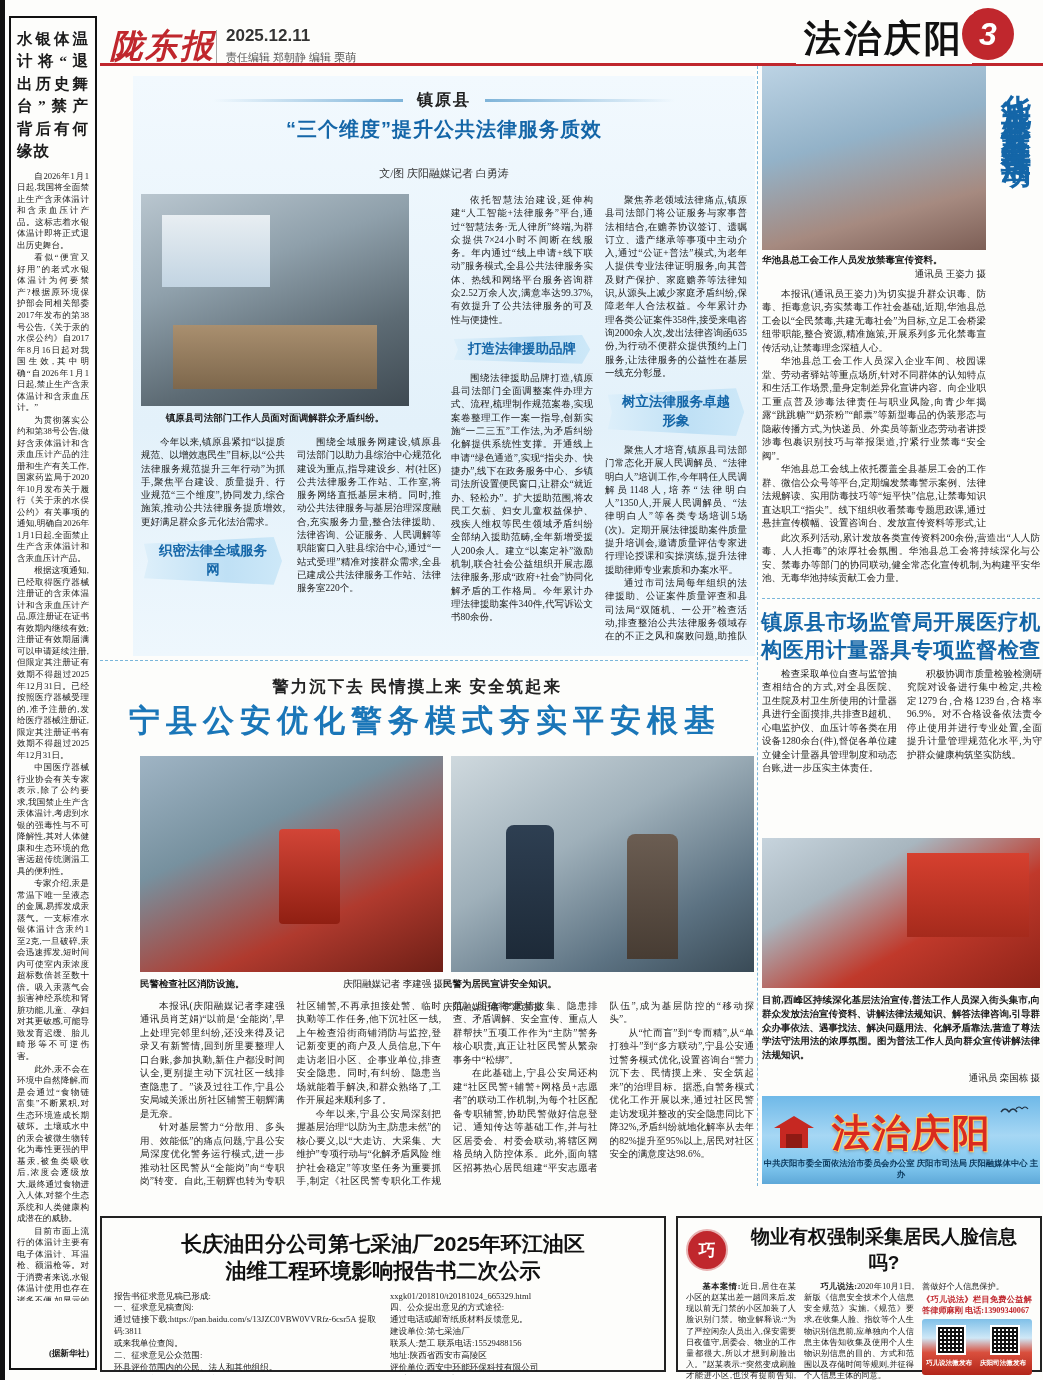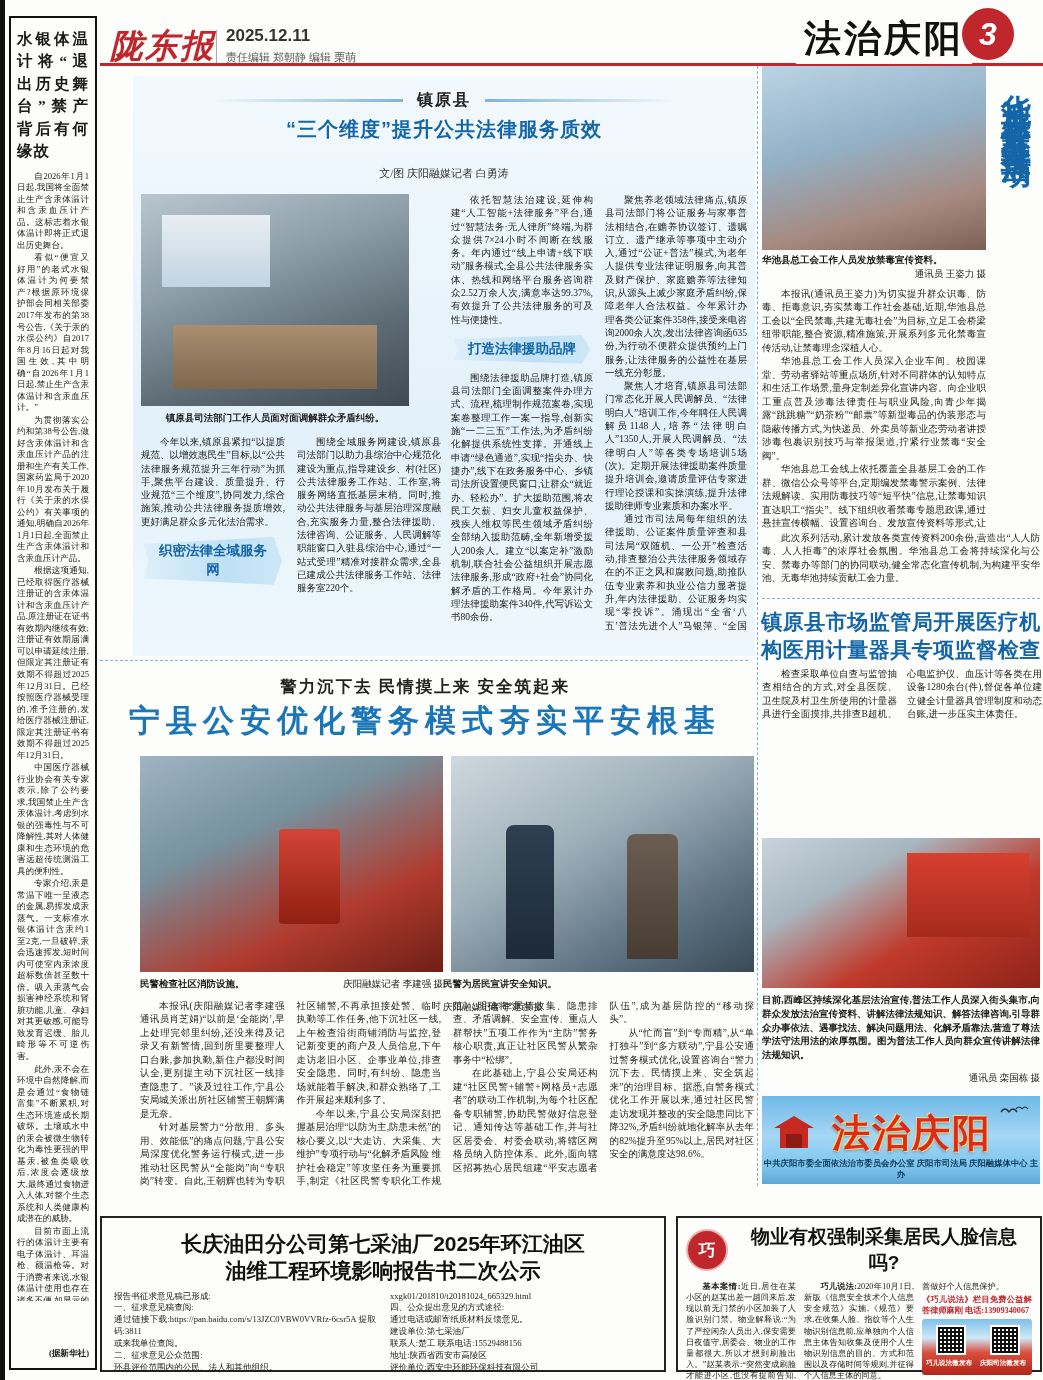--- a/index.html
+++ b/index.html
@@ -70,21 +70,21 @@
   #xifeng-photo .banner{position:absolute;right:4%;top:10%;width:44%;height:56%;background:linear-gradient(180deg,#d6402f,#a52a1c);}
   #xifeng-caption{left:762px;top:994px;width:278px;height:78px;overflow:hidden;font-size:9.5px;font-weight:bold;line-height:1.45;text-align:justify;}
   #xifeng-credit{left:762px;top:1072px;width:278px;font-size:9.5px;text-align:right;}
   #fazhi-banner{left:762px;top:1096px;width:278px;height:88px;overflow:hidden;
       background:linear-gradient(180deg,#6fb9e8 0%,#a6d7f4 45%,#7ec6ee 80%,#5ea8d8 100%);}
   #fazhi-banner .ttl{position:absolute;left:70px;top:12px;font-size:38px;font-weight:900;color:#d92b1f;
       font-family:"Liberation Sans",sans-serif;letter-spacing:2px;text-shadow:1px 1px 0 #ffd76e,-1px -1px 0 #ffd76e,0 2px 3px rgba(0,0,0,.25);}
   #fazhi-banner .org{position:absolute;left:0;bottom:4px;width:100%;text-align:center;font-size:8.4px;color:#0c3a5e;font-weight:bold;}
   
   #dash-2{left:100px;top:660px;width:648px;}
-  #ning-kicker{left:100px;top:676px;width:650px;text-align:center;font-size:16.5px;font-weight:bold;letter-spacing:2px;color:#222;}
+  #ning-kicker{left:92px;top:676px;width:650px;text-align:center;font-size:16.5px;font-weight:bold;letter-spacing:2px;color:#222;}
   #ning-headline{left:100px;top:700px;width:650px;text-align:center;font-family:"Liberation Sans",sans-serif;
       font-size:31px;font-weight:900;color:#1a76b8;letter-spacing:6px;}
   #ning-photo-1{left:140px;top:756px;width:303px;height:216px;
       background:linear-gradient(155deg,#9fb4c4 0%,#77919f 35%,#b03a2e 70%,#6e1f16 100%);}
   #ning-photo-1 .ext{position:absolute;left:46%;top:34%;width:20%;height:44%;background:linear-gradient(180deg,#d24537,#901f12);border-radius:4px;}
   #ning-photo-2{left:451px;top:756px;width:303px;height:216px;
       background:linear-gradient(150deg,#cfd9de 0%,#9fb0ba 40%,#5c7282 75%,#394a56 100%);}
   #ning-photo-2 .fig{position:absolute;left:18%;bottom:6%;width:16%;height:62%;background:linear-gradient(180deg,#2e3f52,#1d2a38);border-radius:8px 8px 0 0;}
   #ning-photo-2 .fig2{position:absolute;left:58%;bottom:6%;width:17%;height:58%;background:linear-gradient(180deg,#6b5d52,#473c33);border-radius:8px 8px 0 0;}
   .ning-cap{top:978px;width:303px;display:flex;justify-content:space-between;gap:10px;font-size:9.5px;}
@@ -165,20 +165,21 @@
   <div class="abs" id="main-left-text">
     <p>今年以来,镇原县紧扣“以提质规范、以增效惠民生”目标,以“公共法律服务规范提升三年行动”为抓手,聚焦平台建设、质量提升、行业规范“三个维度”,协同发力,综合施策,推动公共法律服务提质增效,更好满足群众多元化法治需求。</p>
     <span class="subhead">织密法律全域服务网</span>
     <p>围绕全域服务网建设,镇原县司法部门以助力县综治中心规范化建设为重点,指导建设乡、村(社区)公共法律服务工作站、工作室,将服务网络直抵基层末梢。同时,推动公共法律服务与基层治理深度融合,充实服务力量,整合法律援助、法律咨询、公证服务、人民调解等职能窗口入驻县综治中心,通过“一站式受理”精准对接群众需求,全县已建成公共法律服务工作站、法律服务室220个。</p>
   </div>
   <div class="abs" id="main-right-text">
     <p>依托智慧法治建设,延伸构建“人工智能+法律服务”平台,通过“智慧法务·无人律所”终端,为群众提供7×24小时不间断在线服务。年内通过“线上申请+线下联动”服务模式,全县公共法律服务实体、热线和网络平台服务咨询群众2.52万余人次,满意率达99.37%,有效提升了公共法律服务的可及性与便捷性。</p>
     <span class="subhead">打造法律援助品牌</span>
     <p>围绕法律援助品牌打造,镇原县司法部门全面调整案件办理方式、流程,梳理制作规范案卷,实现案卷整理工作一案一指导,创新实施“一二三五”工作法,为矛盾纠纷化解提供系统性支撑。开通线上申请“绿色通道”,实现“指尖办、快捷办”,线下在政务服务中心、乡镇司法所设置便民窗口,让群众“就近办、轻松办”。扩大援助范围,将农民工欠薪、妇女儿童权益保护、残疾人维权等民生领域矛盾纠纷全部纳入援助范畴,全年新增受援人200余人。建立“以案定补”激励机制,联合社会公益组织开展志愿法律服务,形成“政府+社会”协同化解矛盾的工作格局。今年累计办理法律援助案件340件,代写诉讼文书80余份。</p>
     <p>聚焦养老领域法律痛点,镇原县司法部门将公证服务与家事普法相结合,在赡养协议签订、遗嘱订立、遗产继承等事项中主动介入,通过“公证+普法”模式,为老年人提供专业法律证明服务,向其普及财产保护、家庭赡养等法律知识,从源头上减少家庭矛盾纠纷,保障老年人合法权益。今年累计办理各类公证案件358件,接受来电咨询2000余人次,发出法律咨询函635份,为行动不便群众提供预约上门服务,让法律服务的公益性在基层一线充分彰显。</p>
+    <span class="subhead">树立法律服务卓越形象</span>
     <p>聚焦人才培育,镇原县司法部门常态化开展人民调解员、“法律明白人”培训工作,今年聘任人民调解员1148人,培养“法律明白人”1350人,开展人民调解员、“法律明白人”等各类专场培训5场(次)。定期开展法律援助案件质量提升培训会,邀请质量评估专家进行理论授课和实操演练,提升法律援助律师专业素质和办案水平。</p>
     <p>通过市司法局每年组织的法律援助、公证案件质量评查和县司法局“双随机、一公开”检查活动,排查整治公共法律服务领域存在的不正之风和腐败问题,助推队伍专业素养和执业公信力显著提升,年内法律援助、公证服务均实现“零投诉”。涌现出“全省‘八五’普法先进个人”马银萍、“全国法律援助先进集体”等优秀人才和集体,为推动全县公共法律服务纵深发展提供坚实保障。</p>
   </div>
 </div>
 
 <div class="abs" id="v-sep"></div>
 
 <div class="abs" id="huachi-photo"></div>
 <div class="abs" id="huachi-caption">华池县总工会工作人员发放禁毒宣传资料。</div>
 <div class="abs" id="huachi-credit">通讯员 王姿力 摄</div>
@@ -189,20 +190,21 @@
   <p>华池县总工会线上依托覆盖全县基层工会的工作群、微信公众号等平台,定期编发禁毒警示案例、法律法规解读、实用防毒技巧等“短平快”信息,让禁毒知识直达职工“指尖”。线下组织收看禁毒专题思政课,通过悬挂宣传横幅、设置咨询台、发放宣传资料等形式,让禁毒知识“看得见、摸得着”,切实提升宣传感染力。</p>
 </div>
 <div class="abs" id="huachi-tail">
   <p>此次系列活动,累计发放各类宣传资料200余份,营造出“人人防毒、人人拒毒”的浓厚社会氛围。华池县总工会将持续深化与公安、禁毒办等部门的协同联动,健全常态化宣传机制,为构建平安华池、无毒华池持续贡献工会力量。</p>
 </div>
 <div class="abs h-dash" id="dash-1"></div>
 
 <div class="abs" id="market-headline">镇原县市场监管局开展医疗机构医用计量器具专项监督检查</div>
 <div class="abs" id="market-body">
   <p>检查采取单位自查与监管抽查相结合的方式,对全县医院、卫生院及村卫生所使用的计量器具进行全面摸排,共排查B超机、心电监护仪、血压计等各类在用设备1280余台(件),督促各单位建立健全计量器具管理制度和动态台账,进一步压实主体责任。</p>
+  <p>积极协调市质量检验检测研究院对设备进行集中检定,共检定1279台,合格1239台,合格率96.9%。对不合格设备依法责令停止使用并进行专业处置,全面提升计量管理规范化水平,为守护群众健康构筑坚实防线。</p>
 </div>
 
 <div class="abs" id="xifeng-photo">
   <span class="banner"></span>
 </div>
 <div class="abs" id="xifeng-caption">目前,西峰区持续深化基层法治宣传,普法工作人员深入街头集市,向群众发放法治宣传资料、讲解法律法规知识、解答法律咨询,引导群众办事依法、遇事找法、解决问题用法、化解矛盾靠法,营造了尊法学法守法用法的浓厚氛围。图为普法工作人员向群众宣传讲解法律法规知识。</div>
 <div class="abs" id="xifeng-credit">通讯员 栾国栋 摄</div>
 
 <div class="abs" id="fazhi-banner">
   <svg id="banner-emblem" width="44" height="40" viewBox="0 0 44 40">

